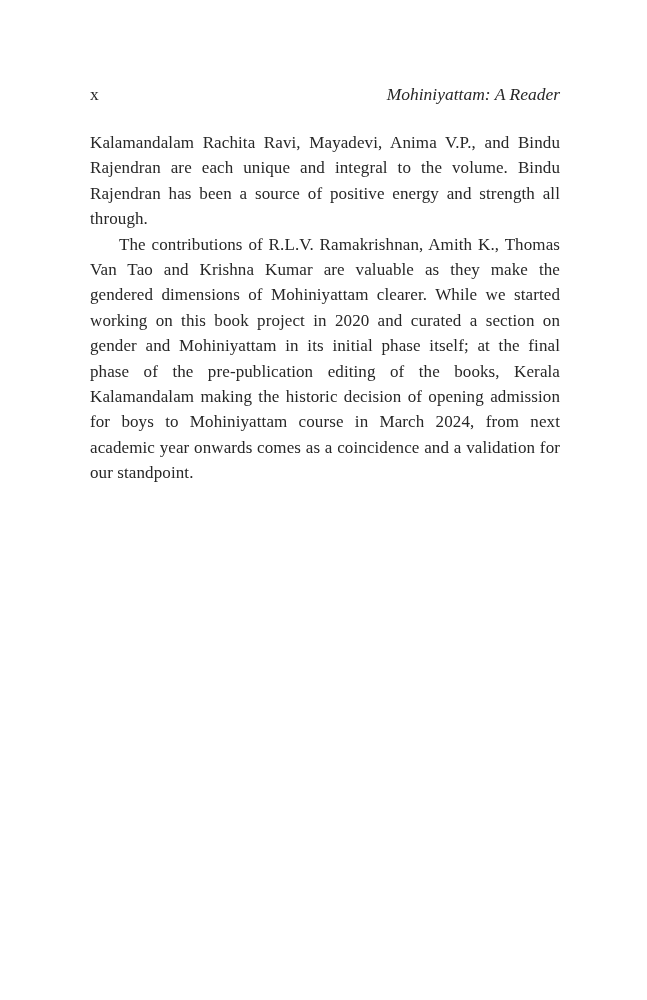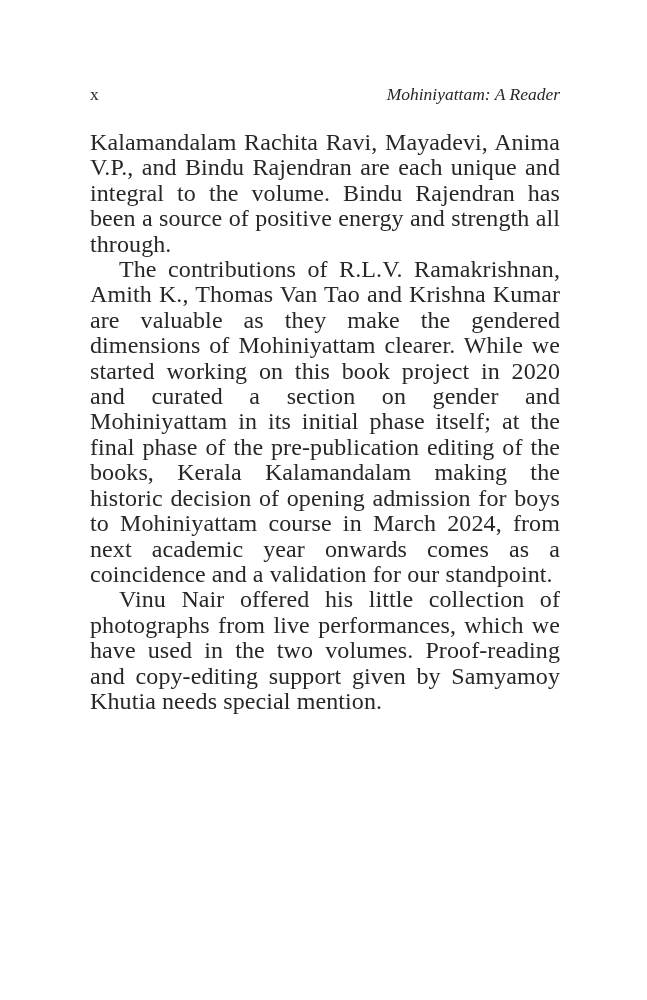--- a/index.html
+++ b/index.html
@@ -27,21 +27,21 @@
   }
   .page-number {
     font-style: normal;
   }
   .running-title {
     font-style: italic;
     text-align: right;
   }
   .page-body {
     margin-top: 26px;
-    font-size: 24px;
+    font-size: 17px;
     line-height: 25.4px;
     text-align: justify;
     letter-spacing: 0.1px;
   }
   .para {
     margin: 0;
     padding: 0;
   }
   .para.indent {
     text-indent: 29px;
@@ -62,17 +62,16 @@
 <div class="page">
 
   <div class="page-header">
     <span class="page-number">x</span>
     <span class="running-title">Mohiniyattam: A Reader</span>
   </div>
 
   <div class="page-body">
     <p class="para">Kalamandalam Rachita Ravi, Mayadevi, Anima V.P., and Bindu Rajendran are each unique and integral to the volume. Bindu Rajendran has been a source of positive energy and strength all through.</p>
     <p class="para indent">The contributions of R.L.V. Ramakrishnan, Amith K., Thomas Van Tao and Krishna Kumar are valuable as they make the gendered dimensions of Mohiniyattam clearer. While we started working on this book project in 2020 and curated a section on gender and Mohiniyattam in its initial phase itself; at the final phase of the pre-publication editing of the books, Kerala Kalamandalam making the historic decision of opening admission for boys to Mohiniyattam course in March 2024, from next academic year onwards comes as a coincidence and a validation for our standpoint.</p>
-    <p class="para indent">Vinu Nair offered his little collection of photographs from live performances, which we have used in the two volumes. Proof-reading and copy-editing support given by Samyamoy Khutia needs special mention.</p>
 
   </div>
 
 </div>
 
 </body></html>

